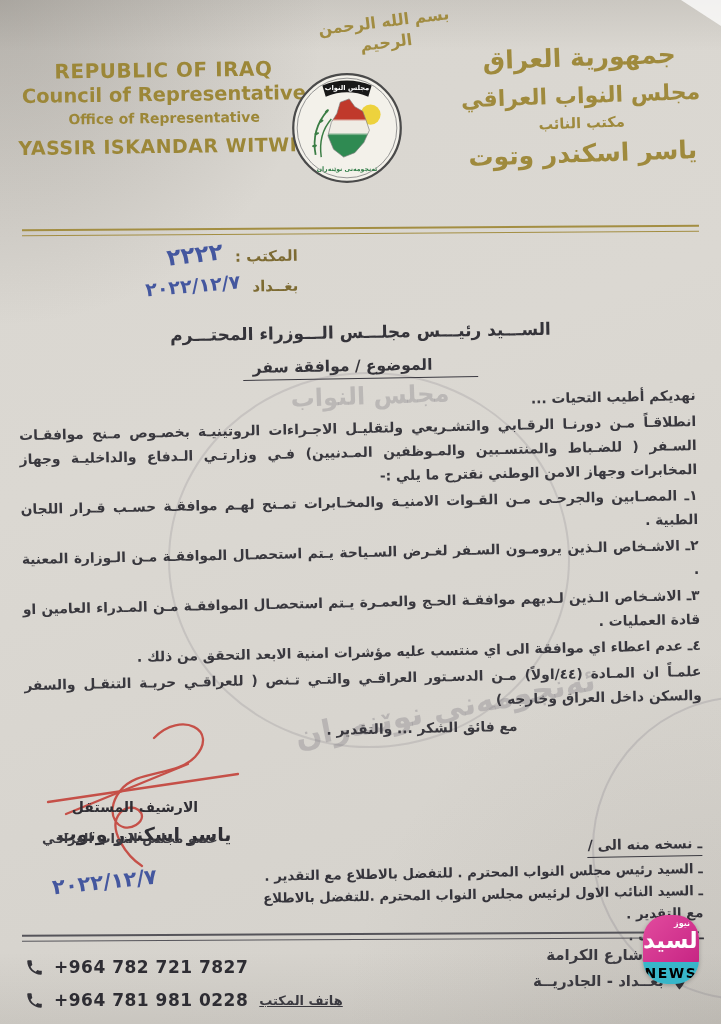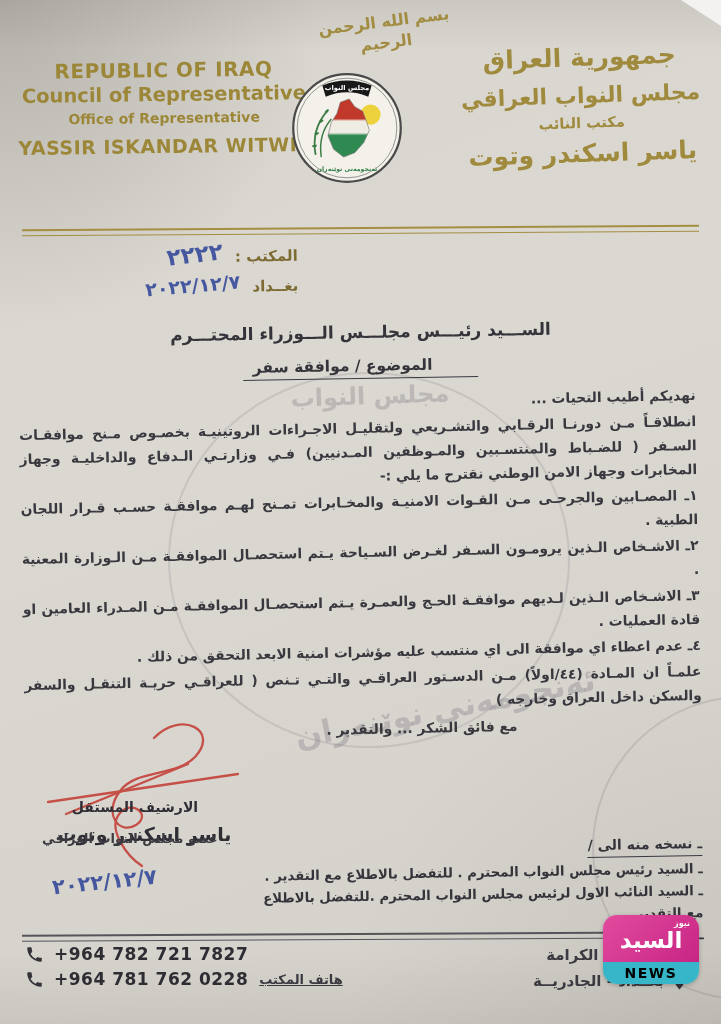--- a/index.html
+++ b/index.html
@@ -74,30 +74,30 @@
   
   .cc{right:18px; top:836px; width:452px; direction:rtl; color:#35343b;
     transform:rotate(-1deg); line-height:22px;}
   .cc .h{font-size:14px; font-weight:800; border-bottom:1.5px solid #3a3940;
     width:max-content; padding-bottom:1px; margin-bottom:2px;}
   .cc .i{font-size:13.3px; font-weight:700;}
   
   .sep{left:22px; right:22px; top:933px; height:4px;
     border-top:2px solid #55545a; border-bottom:1px solid #55545a; transform:rotate(-0.3deg);}
   .f-left{left:26px; top:944px; color:#2e2d33;}
-  .f-left .row{display:flex; align-items:center; gap:11px; margin-bottom:5px;}
+  .f-left .row{display:flex; align-items:center; gap:11px; margin-bottom:5px;margin-top:13px;}
   .f-left .num{font-size:17px; font-weight:800; letter-spacing:.5px;}
   .f-left .em{font-size:16px; font-weight:800;}
   .f-left .arlbl{font-size:13px; font-weight:700; color:#3b3a40;text-decoration:underline;}
   .f-right{right:34px; top:946px; direction:rtl; text-align:right; color:#3b3a40;}
   .f-right .row{display:flex; align-items:center; gap:8px; justify-content:flex-start; margin-bottom:8px;}
   .f-right .t{font-size:15px; font-weight:700;}
   .addr1{margin-right:44px;}
   
-  .logo{right:22px; top:915px; width:96px; height:69px; border-radius:14px;
+  .logo{right:22px; top:915px; width:56px; height:69px; border-radius:24px;
     overflow:hidden; box-shadow:0 1px 4px rgba(0,0,0,.25);}
   .logo .top{position:relative; height:47px;
     background:linear-gradient(135deg,#e24b9e,#c72584); color:#fff; text-align:center;}
   .logo .big{font-size:23px; font-weight:800; line-height:50px;}
   .logo .small{position:absolute; top:4px; right:9px; font-size:8px; font-weight:700;}
   .logo .bot{height:22px; background:#38b6c9; color:#000000; text-align:center;
     font-size:14px; font-weight:800; letter-spacing:1.5px; line-height:22px;}
   .icon{flex:0 0 auto; display:inline-flex;}
 </style>
 </head>
@@ -211,21 +211,21 @@
           </svg>
       </span>
       <span class="num">+964 782 721 7827</span>
     </div>
     <div class="row">
       <span class="icon">
         <svg width="17" height="17" viewBox="0 0 18 18">
             <path fill="#343339" d="M16.2,12.4c-1.2,0-2.4-0.2-3.5-0.6c-0.3-0.1-0.7,0-1,0.3l-1.5,1.5C8,12.4,6,10.4,4.8,8.2l1.5-1.5 c0.3-0.3,0.4-0.7,0.3-1C6.2,4.6,6,3.4,6,2.2C6,1.7,5.6,1.3,5.1,1.3H2.2C1.7,1.3,1.3,1.7,1.3,2.2c0,8,6.5,14.5,14.5,14.5 c0.5,0,0.9-0.4,0.9-0.9v-2.5C17.1,12.8,16.7,12.4,16.2,12.4z"></path>
           </svg>
       </span>
-      <span class="num">+964 781 762 0228</span>
+      <span class="num">+964 781 981 0228</span>
       <span class="arlbl">هاتف المكتب</span>
     </div>
   </div>
 
   <div class="abs f-right">
     <div class="row addr1">
       <span class="t">شارع الكرامة</span>
     </div>
     <div class="row">
       <span class="icon">

